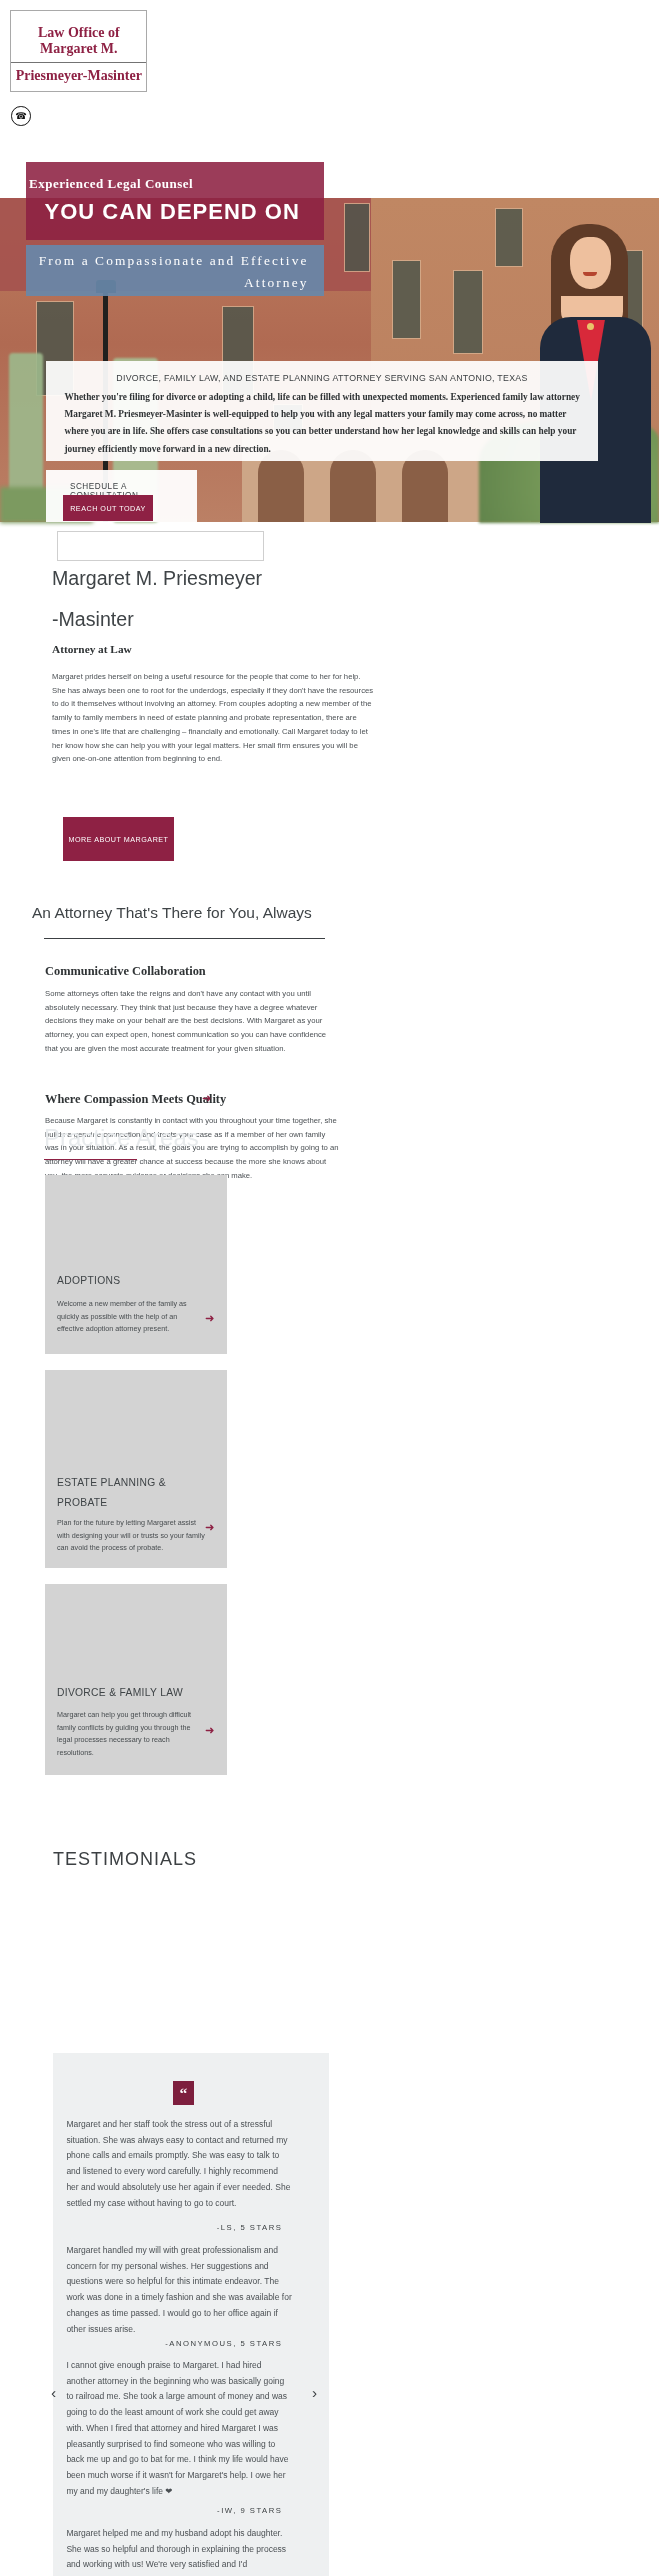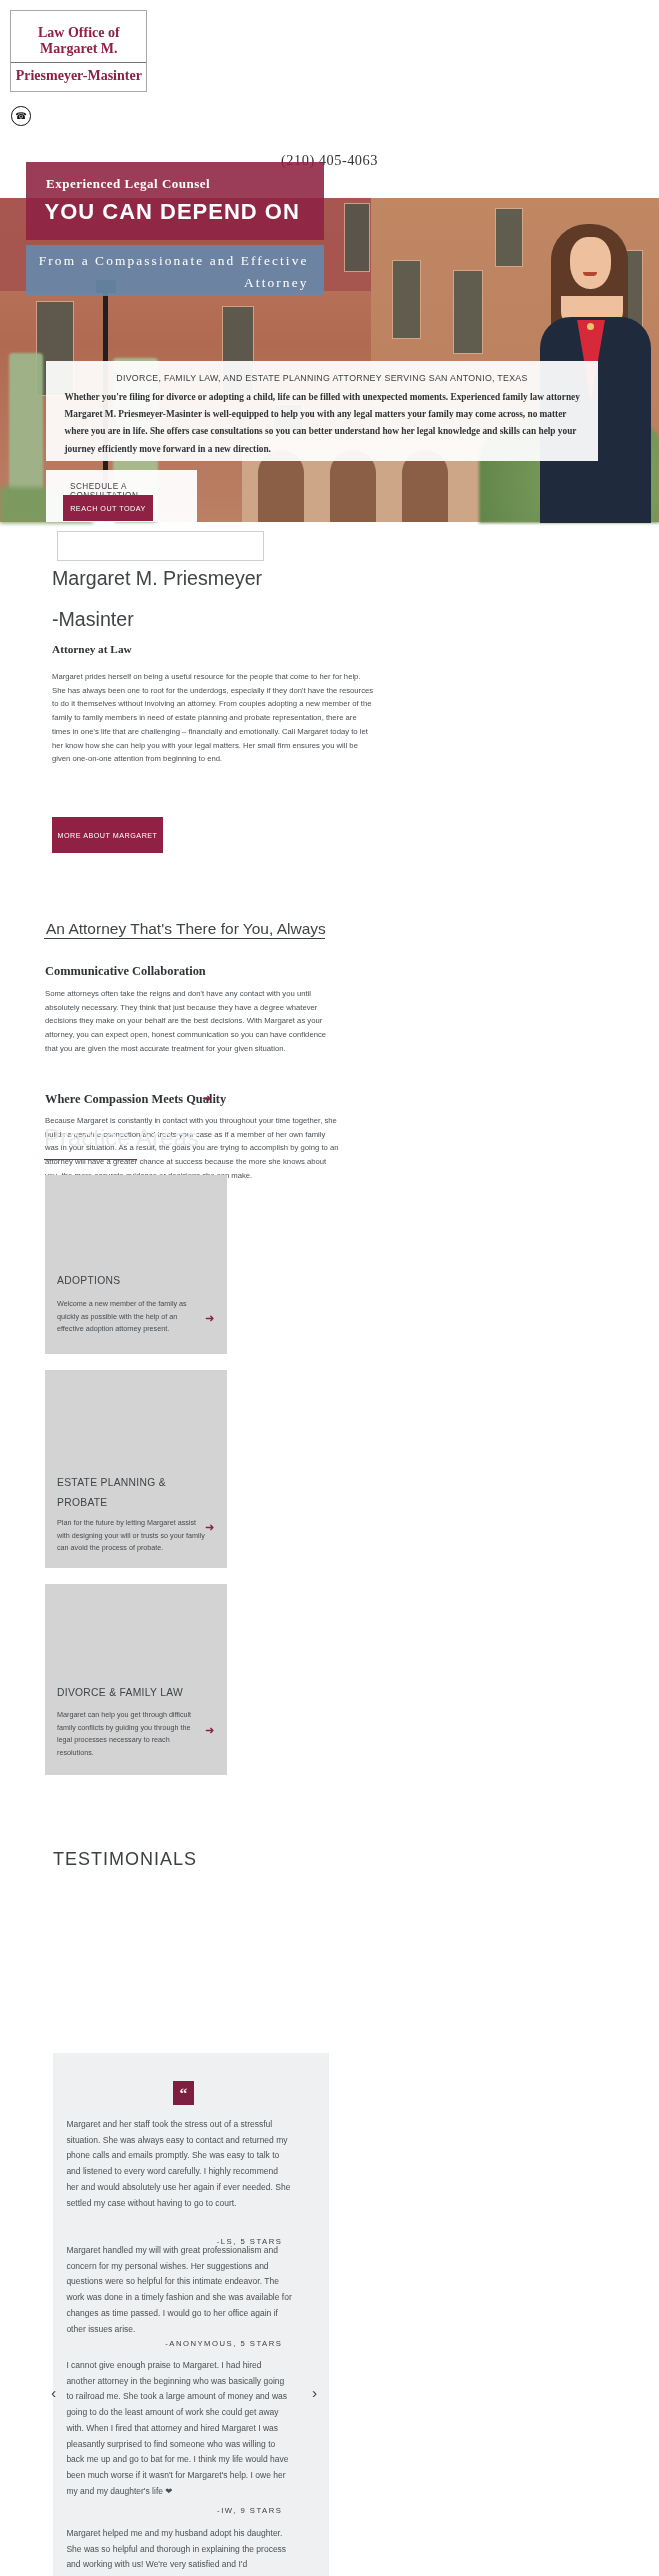--- a/index.html
+++ b/index.html
@@ -54,21 +54,20 @@
 </head>
 <body>
 
 <div id="page">
 
   <div class="abs logo-box" style="left:10.3px;top:10.3px;width:137px;height:82px;">
     <div class="serif logo-line1">Law Office of Margaret M.</div>
     <div class="serif logo-line2">Priesmeyer-Masinter</div>
   </div>
   <div class="abs phone-circle" style="left:11.3px;top:106px;">☎</div>
-  <div class="abs serif top-phone" style="left:0;top:152px;width:659px;text-align:center;">(210) 405-4063</div>
 
   <div class="abs hero" style="left:0;top:198px;width:659px;height:324px;">
 
     <div class="abs" style="left:0;top:0;width:371px;height:93px;background:#a3504e;opacity:.85;"></div>
     <div class="abs" style="left:371px;top:0;width:289px;height:324px;background:linear-gradient(180deg,#c08763,#b97e5f);"></div>
 
     <div class="abs win" style="left:344px;top:5.2px;width:24px;height:67px;"></div>
     <div class="abs win" style="left:392px;top:62px;width:27px;height:77px;"></div>
     <div class="abs win" style="left:453px;top:72px;width:28px;height:82px;"></div>
     <div class="abs win" style="left:495px;top:10.3px;width:26px;height:57px;"></div>
@@ -96,21 +95,21 @@
       <div class="abs" style="left:11.3px;top:10.3px;width:77px;height:155px;background:#5f3b27;border-radius:36px 36px 20.6px 20.6px;filter:blur(0.5px);"></div>
       <div class="abs" style="left:30px;top:23px;width:41px;height:52px;background:#eec09e;border-radius:42% 42% 48% 48%;"></div>
       <div class="abs" style="left:43px;top:58px;width:14.4px;height:4.6px;background:#b5452f;border-radius:0 0 6.2px 6.2px;"></div>
       <div class="abs" style="left:20.6px;top:82px;width:62px;height:31px;background:#eec09e;border-radius:0 0 15.5px 15.5px;"></div>
       <div class="abs" style="left:0px;top:103px;width:111px;height:206px;background:#1f2a3c;border-radius:31px 31px 0 0;"></div>
       <div class="abs" style="left:37px;top:106px;width:28px;height:82px;background:#d8293a;clip-path:polygon(0 0,100% 0,50% 100%);"></div>
       <div class="abs" style="left:47px;top:109px;width:7.2px;height:7.2px;background:#e9c46a;border-radius:50%;"></div>
     </div>
 
     <div class="abs maroon-box" style="left:26px;top:-36px;width:298px;height:78px;">
-      <div class="abs serif kicker" style="left:20px;top:14px;">Experienced Legal Counsel</div>
+      <div class="abs serif kicker" style="left:3px;top:14px;">Experienced Legal Counsel</div>
       <div class="abs hero-title" style="left:18.5px;top:37px;">YOU CAN DEPEND ON</div>
     </div>
 
     <div class="abs blue-box" style="left:26px;top:47px;width:298px;height:51px;">
       <div class="abs serif blue-line" style="right:15.5px;top:7.7px;width:278px;">From a Compassionate and Effective</div>
       <div class="abs serif blue-line" style="right:15.5px;top:30px;width:278px;">Attorney</div>
     </div>
 
     <div class="abs info-box" style="left:46px;top:163px;width:552px;height:100px;">
       <div class="abs info-heading" style="left:18.5px;top:12.4px;width:515px;">DIVORCE, FAMILY LAW, AND ESTATE PLANNING ATTORNEY SERVING SAN ANTONIO, TEXAS</div>
@@ -122,23 +121,23 @@
     </div>
     <div class="abs btn" style="left:63px;top:297px;width:90px;height:26px;">REACH OUT TODAY</div>
   </div>
 
   <div class="abs" style="left:57px;top:531px;width:205px;height:28px;background:#fff;border:0.5px solid #cfcfcf;"></div>
 
   <div class="abs h-name" style="left:52px;top:567px;">Margaret M. Priesmeyer</div>
   <div class="abs h-name" style="left:52px;top:608px;">-Masinter</div>
   <div class="abs serif h-role" style="left:52px;top:643px;">Attorney at Law</div>
   <div class="abs body-text" style="left:52px;top:670px;width:322px;">Margaret prides herself on being a useful resource for the people that come to her for help. She has always been one to root for the underdogs, especially if they don't have the resources to do it themselves without involving an attorney. From couples adopting a new member of the family to family members in need of estate planning and probate representation, there are times in one's life that are challenging – financially and emotionally. Call Margaret today to let her know how she can help you with your legal matters. Her small firm ensures you will be given one-on-one attention from beginning to end.</div>
-  <div class="abs btn" style="left:52px;top:817px;width:111px;height:36px;">MORE ABOUT MARGARET</div>
+  <div class="abs btn" style="left:63px;top:817px;width:111px;height:44px;">MORE ABOUT MARGARET</div>
 
-  <div class="abs h-section" style="left:46px;top:904px;margin-top:16px;">An Attorney That's There for You, Always</div>
+  <div class="abs h-section" style="left:32px;top:904px;">An Attorney That's There for You, Always</div>
   <div class="abs dark-rule" style="left:44px;top:938px;width:281px;"></div>
 
   <div class="abs serif h-sub" style="left:45px;top:964px;">Communicative Collaboration</div>
   <div class="abs body-text" style="left:45px;top:987px;width:294px;">Some attorneys often take the reigns and don't have any contact with you until absolutely necessary. They think that just because they have a degree whatever decisions they make on your behalf are the best decisions. With Margaret as your attorney, you can expect open, honest communication so you can have confidence that you are given the most accurate treatment for your given situation.</div>
 
   <div class="abs serif h-sub" style="left:45px;top:1092px;">Where Compassion Meets Quality</div>
   <div class="abs body-text" style="left:45px;top:1114px;width:294px;">Because Margaret is constantly in contact with you throughout your time together, she builds a genuine connection and treats your case as if a member of her own family was in your situation. As a result, the goals you are trying to accomplish by going to an attorney will have a greater chance at success because the more she knows about you, the more accurate guidance or decisions she can make.</div>
 
   <div class="abs arrow-maroon" style="left:202px;top:1093px;">➜</div>
   <div class="abs ghost" style="left:44px;top:1124px;">Practice Areas</div>
@@ -161,21 +160,21 @@
     <div class="abs card-text" style="left:12px;top:125px;width:148px;">Margaret can help you get through difficult family conflicts by guiding you through the legal processes necessary to reach resolutions.</div>
     <div class="abs arrow-maroon" style="left:160px;top:141px;">➜</div>
   </div>
 
   <div class="abs" style="left:53px;top:1849px;font-size:18px;letter-spacing:1px;color:#3c4043;">TESTIMONIALS</div>
 
   <div class="abs t-panel" style="left:53px;top:2053px;width:276px;height:690px;">
     <div class="abs quote-badge" style="left:120px;top:28px;width:20.6px;height:24px;">“</div>
 
     <div class="abs t-text" style="left:13.4px;top:64px;width:226px;">Margaret and her staff took the stress out of a stressful situation. She was always easy to contact and returned my phone calls and emails promptly. She was easy to talk to and listened to every word carefully. I highly recommend her and would absolutely use her again if ever needed. She settled my case without having to go to court.</div>
-    <div class="abs t-attr" style="left:13.4px;top:184px;width:216px;">-LS, 5 STARS</div>
+    <div class="abs t-attr" style="left:13.4px;top:170px;width:216px;">-LS, 5 STARS</div>
 
     <div class="abs t-text" style="left:13.4px;top:190px;width:226px;">Margaret handled my will with great professionalism and concern for my personal wishes. Her suggestions and questions were so helpful for this intimate endeavor. The work was done in a timely fashion and she was available for changes as time passed. I would go to her office again if other issues arise.</div>
     <div class="abs t-attr" style="left:13.4px;top:286px;width:216px;">-ANONYMOUS, 5 STARS</div>
 
     <div class="abs t-text" style="left:13.4px;top:305px;width:226px;">I cannot give enough praise to Margaret. I had hired another attorney in the beginning who was basically going to railroad me. She took a large amount of money and was going to do the least amount of work she could get away with. When I fired that attorney and hired Margaret I was pleasantly surprised to find someone who was willing to back me up and go to bat for me. I think my life would have been much worse if it wasn't for Margaret's help. I owe her my and my daughter's life ❤</div>
     <div class="abs t-attr" style="left:13.4px;top:453px;width:216px;">-IW, 9 STARS</div>
 
     <div class="abs t-text" style="left:13.4px;top:473px;width:226px;">Margaret helped me and my husband adopt his daughter. She was so helpful and thorough in explaining the process and working with us! We're very satisfied and I'd recommend her to anyone!</div>
 
     <div class="abs t-nav" style="left:-2.1px;top:332px;">‹</div>

